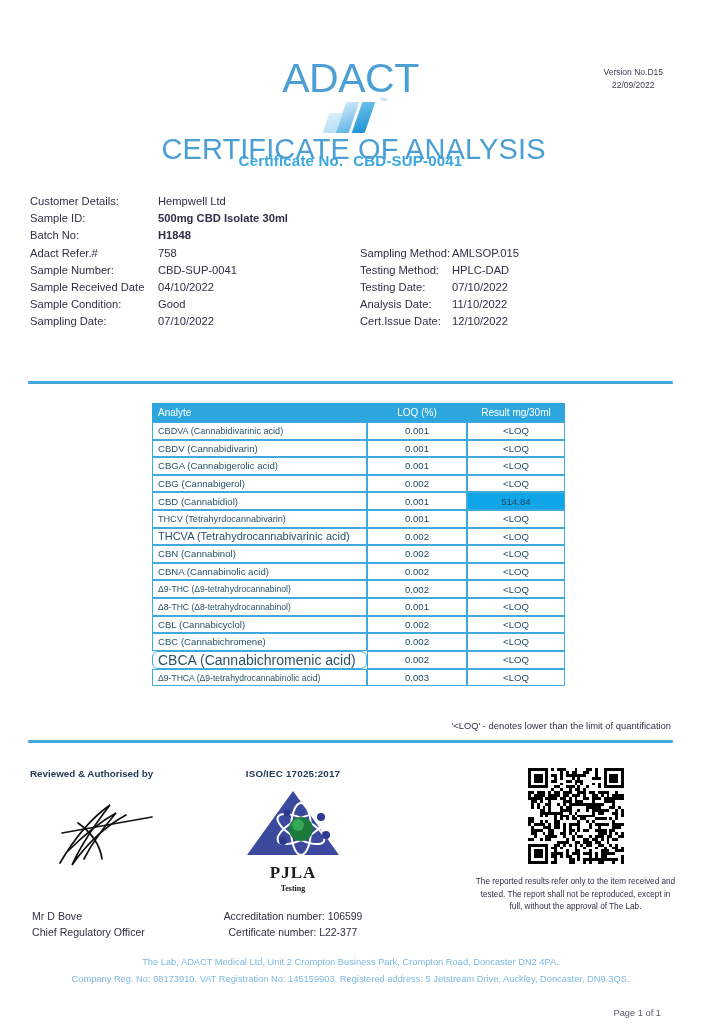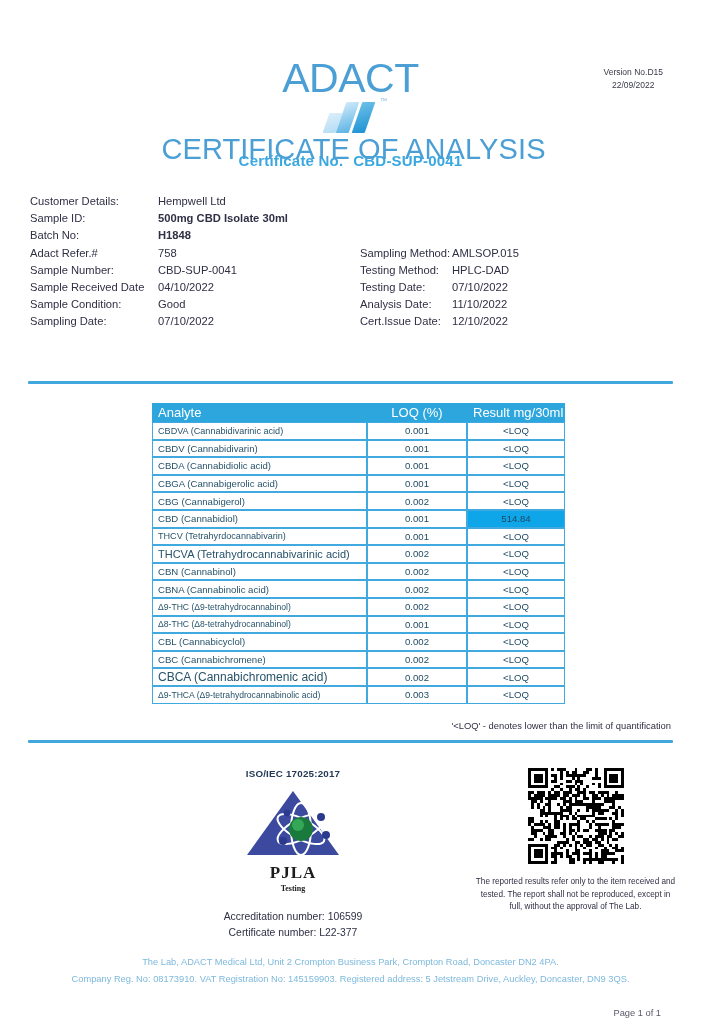--- a/index.html
+++ b/index.html
@@ -133,21 +133,21 @@
     height: 17.6px;
     padding: 0 5px;
     color: #1f4a63;
     white-space: nowrap;
     overflow: hidden;
   }
   table.results thead th {
     background: #2da6dd;
     color: #ffffff;
     font-weight: normal;
-    font-size: 13px;
+    font-size: 10px;
     text-align: left;
     height: 19px;
     border-color: #2da6dd;
   }
   table.results thead th.c2, table.results thead th.c3 { text-align: center; }
 
   table.results td.c1 { text-align: left; color: #27536b; }
   table.results td.c2, table.results td.c3 { text-align: center; }
   td.highlight { background: #0ea5e9; color: #1f4a63; }
 
@@ -348,25 +348,20 @@
             <td class="c1" style="font-size: 9.1px;">CBDVA (Cannabidivarinic acid)</td>
             <td class="c2">0.001</td>
             <td class="c3">&lt;LOQ</td>
           </tr>
           <tr>
             <td class="c1">CBDV (Cannabidivarin)</td>
             <td class="c2">0.001</td>
             <td class="c3">&lt;LOQ</td>
           </tr>
           <tr>
-            <td class="c1">CBDA (Cannabidiolic acid)</td>
-            <td class="c2">0.001</td>
-            <td class="c3">&lt;LOQ</td>
-          </tr>
-          <tr>
             <td class="c1">CBGA (Cannabigerolic acid)</td>
             <td class="c2">0.001</td>
             <td class="c3">&lt;LOQ</td>
           </tr>
           <tr>
             <td class="c1">CBG (Cannabigerol)</td>
             <td class="c2">0.002</td>
             <td class="c3">&lt;LOQ</td>
           </tr>
           <tr>
@@ -408,39 +403,56 @@
             <td class="c1">CBL (Cannabicyclol)</td>
             <td class="c2">0.002</td>
             <td class="c3">&lt;LOQ</td>
           </tr>
           <tr>
             <td class="c1">CBC (Cannabichromene)</td>
             <td class="c2">0.002</td>
             <td class="c3">&lt;LOQ</td>
           </tr>
           <tr>
-            <td class="c1" style="font-size: 12px;">CBCA (Cannabichromenic acid)</td>
+            <td class="c1" style="font-size: 14px; border-radius: 6px;">CBCA (Cannabichromenic acid)</td>
             <td class="c2">0.002</td>
             <td class="c3">&lt;LOQ</td>
           </tr>
           <tr>
             <td class="c1" style="font-size: 8.6px;">Δ9-THCA (Δ9-tetrahydrocannabinolic acid)</td>
             <td class="c2">0.003</td>
             <td class="c3">&lt;LOQ</td>
           </tr>
         </tbody>
     </table>
   </div>
 
   <div class="loq-note">'&lt;LOQ' - denotes lower than the limit of quantification</div>
 
   <div class="rule rule-mid"></div>
 
   <div class="sig-area">
 
+    <div class="sig-col sig-left">
+      <div class="sig-head">Reviewed &amp; Authorised by</div>
+      <div class="signature-img">
+        <svg width="110" height="80" viewBox="0 0 110 80">
+          <g fill="none" stroke="#111111" stroke-width="1.7" stroke-linecap="round">
+            <path d="M8 70 C22 46 38 26 58 12 C44 30 30 50 20 72 C34 52 52 34 74 22"></path>
+            <path d="M16 58 C30 44 46 30 64 20 C52 34 40 50 32 66"></path>
+            <path d="M10 40 C34 36 66 30 100 24"></path>
+            <path d="M26 30 C40 40 48 52 50 66"></path>
+          </g>
+        </svg>
+      </div>
+      <div class="sig-name">
+        <div>Mr D Bove</div>
+        <div>Chief Regulatory Officer</div>
+      </div>
+    </div>
 
     <div class="sig-col sig-mid">
       <div class="sig-head">ISO/IEC 17025:2017</div>
       <div class="pjla-logo">
         <svg width="100" height="72" viewBox="0 0 100 72">
           <polygon points="50,2 96,66 4,66" fill="#3b4a9e"></polygon>
           <g stroke="#ffffff" stroke-width="2" fill="none">
             <ellipse cx="58" cy="40" rx="26" ry="10" transform="rotate(-28 58 40)"></ellipse>
             <ellipse cx="58" cy="40" rx="26" ry="10" transform="rotate(28 58 40)"></ellipse>
             <ellipse cx="58" cy="40" rx="10" ry="26" transform="rotate(0 58 40)"></ellipse>

